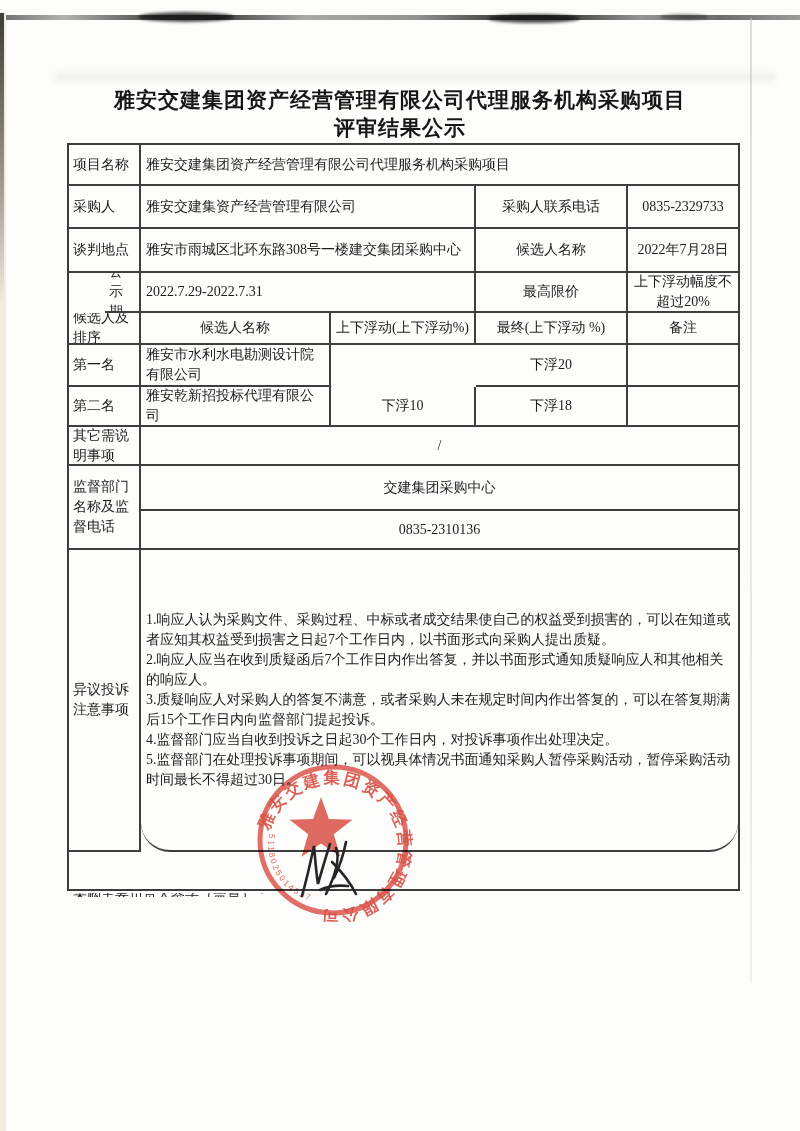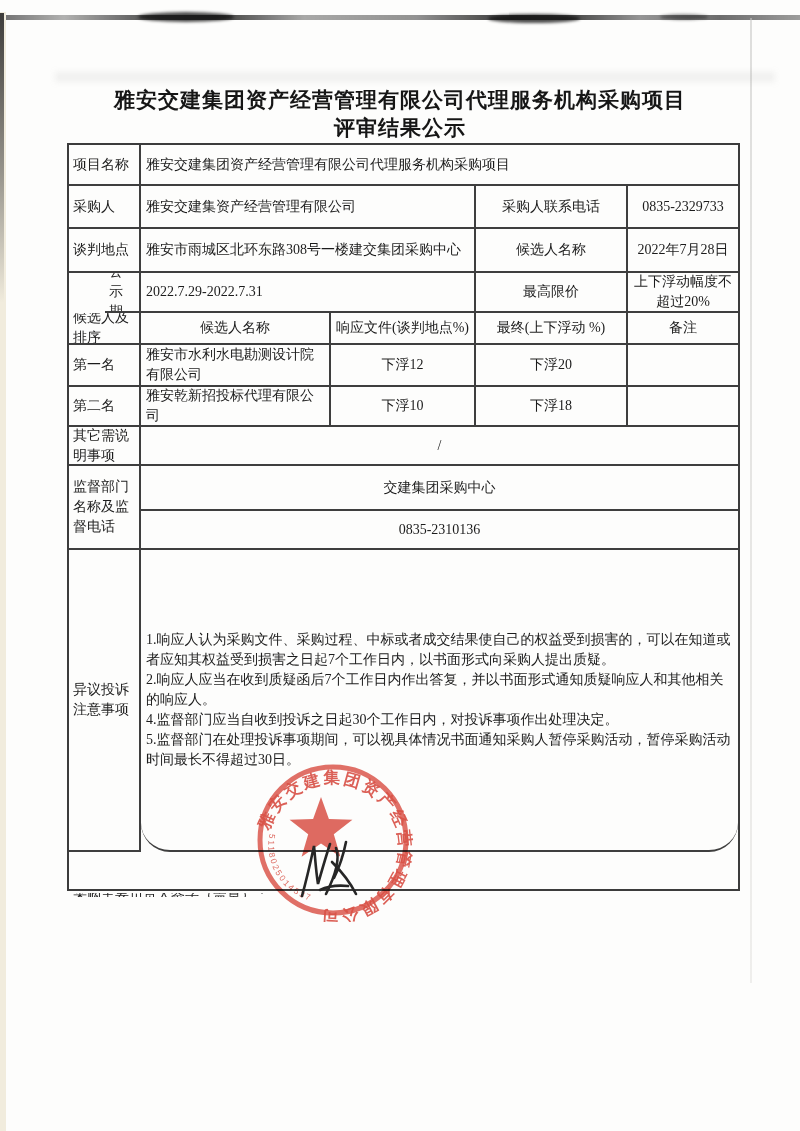--- a/index.html
+++ b/index.html
@@ -99,27 +99,26 @@
   <div class="cell ctr a-loc-tl">候选人名称</div>
   <div class="cell ctr nr a-loc-t">2022年7月28日</div>
 
   <div class="cell lbl a-pub-l">公示期</div>
   <div class="cell a-pub-v">2022.7.29-2022.7.31</div>
   <div class="cell ctr a-pub-pl">最高限价</div>
   <div class="cell ctr nr a-pub-p">上下浮动幅度不超过20%</div>
 
   <div class="cell lbl a-h1">候选人及排序</div>
   <div class="cell ctr a-h2">候选人名称</div>
-  <div class="cell ctr a-h3">响应文件(谈判地点%)</div>
+  <div class="cell ctr a-h3">上下浮动(上下浮动%)</div>
   <div class="cell ctr a-h4">最终(上下浮动 %)</div>
   <div class="cell ctr nr a-h5">备注</div>
 
   <div class="cell lbl a-c1a">第一名</div>
   <div class="cell a-c1b">雅安市水利水电勘测设计院有限公司</div>
-  <div class="cell ctr a-c1c">下浮12</div>
   <div class="cell ctr a-c1d">下浮20</div>
   <div class="cell ctr nr a-c1e"></div>
 
   <div class="cell lbl a-c2a">第二名</div>
   <div class="cell a-c2b">雅安乾新招投标代理有限公司</div>
   <div class="cell ctr a-c2c">下浮10</div>
   <div class="cell ctr a-c2d">下浮18</div>
   <div class="cell ctr nr a-c2e"></div>
 
   <div class="cell lbl a-oth-l">其它需说明事项</div>
@@ -127,20 +126,21 @@
 
   <div class="cell ctr nr a-sup-d">交建集团采购中心</div>
   <div class="cell lbl a-sup-l">监督部门名称及监督电话</div>
   <div class="cell ctr nr a-sup-p">0835-2310136</div>
 
   <div class="cell lbl a-obj-l">异议投诉注意事项</div>
   <div class="cell nr a-obj-v">
     <div class="obj-wrap">
       <p class="obj-item">1.响应人认为采购文件、采购过程、中标或者成交结果使自己的权益受到损害的，可以在知道或者应知其权益受到损害之日起7个工作日内，以书面形式向采购人提出质疑。</p>
       <p class="obj-item">2.响应人应当在收到质疑函后7个工作日内作出答复，并以书面形式通知质疑响应人和其他相关的响应人。</p>
+      <p class="obj-item">3.质疑响应人对采购人的答复不满意，或者采购人未在规定时间内作出答复的，可以在答复期满后15个工作日内向监督部门提起投诉。</p>
       <p class="obj-item">4.监督部门应当自收到投诉之日起30个工作日内，对投诉事项作出处理决定。</p>
       <p class="obj-item">5.监督部门在处理投诉事项期间，可以视具体情况书面通知采购人暂停采购活动，暂停采购活动时间最长不得超过30日。</p>
     </div>
   </div>
 
   <div class="cell lbl nr nb a-sig">采购主要负责人签字（盖章）：</div>
 </div>
 
 <svg class="stamp" viewBox="0 0 190 170" xmlns="http://www.w3.org/2000/svg">
   <defs>

